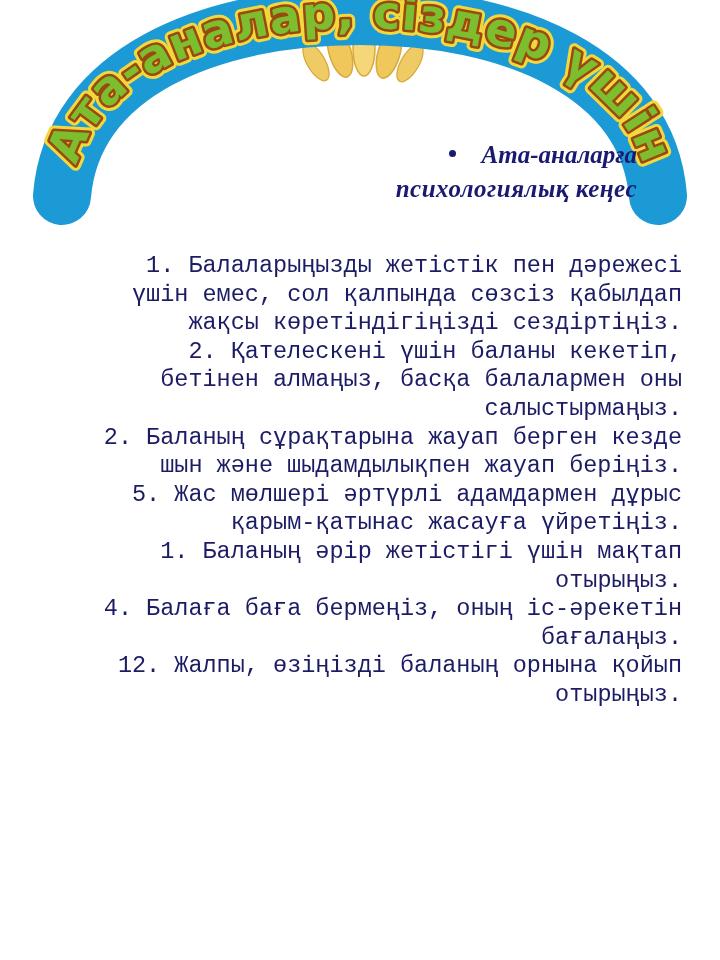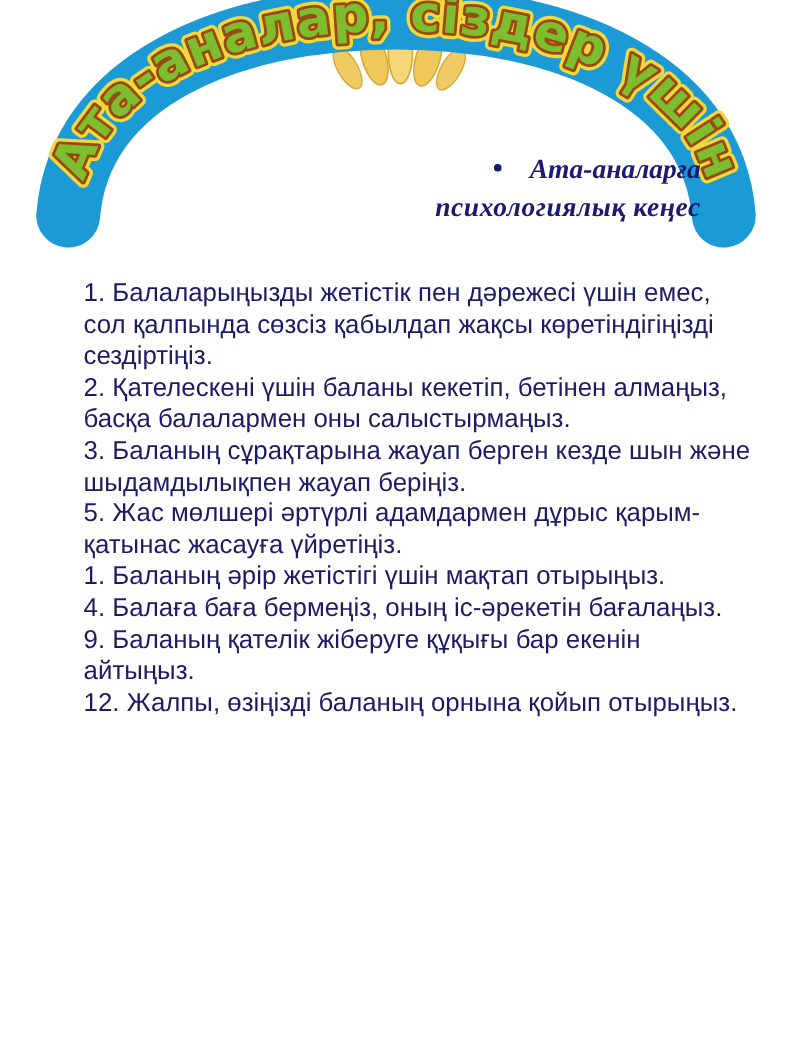--- a/index.html
+++ b/index.html
@@ -77,21 +77,22 @@
 
   
   #advice-list {
     position: absolute;
     left: 76px;
     top: 252px;
     width: 606px;
     color: #1c1c64;
     font-size: 23.5px;
     line-height: 28.6px;
-    font-family: Liberation Sans, sans-serif;
+    font-family: Liberation Mono, monospace;
+    text-align: right;
   }
   .advice-item {
     margin: 0;
     padding: 0;
     white-space: pre-line;
   }
 </style>
 </head>
 <body>
 
@@ -131,19 +132,18 @@
 <div id="subtitle-block">
   <span class="subtitle-line1">
     <span class="subtitle-bullet"></span><span>Ата-аналарға</span>
   </span>
   <span class="subtitle-line2">психологиялық  кеңес</span>
 </div>
 
 <div id="advice-list">
   <p class="advice-item">1. Балаларыңызды жетістік пен дәрежесі үшін емес, сол қалпында сөзсіз қабылдап жақсы көретіндігіңізді сездіртіңіз.</p>
   <p class="advice-item">2. Қателескені үшін баланы кекетіп, бетінен алмаңыз, басқа балалармен оны салыстырмаңыз.</p>
-  <p class="advice-item">3. Баланың сұрақтарына жауап берген кезде шын және шыдамдылықпен жауап беріңіз.</p>
+  <p class="advice-item">2. Баланың сұрақтарына жауап берген кезде шын және шыдамдылықпен жауап беріңіз.</p>
   <p class="advice-item">5. Жас мөлшері әртүрлі адамдармен дұрыс қарым-қатынас жасауға үйретіңіз.</p>
   <p class="advice-item">1. Баланың әрір жетістігі үшін мақтап отырыңыз.</p>
   <p class="advice-item">4. Балаға баға бермеңіз, оның іс-әрекетін бағалаңыз.</p>
-  <p class="advice-item">9. Баланың қателік жіберуге құқығы бар екенін айтыңыз.</p>
   <p class="advice-item">12. Жалпы, өзіңізді баланың орнына қойып отырыңыз.</p>
 </div>
 
 </body></html>

